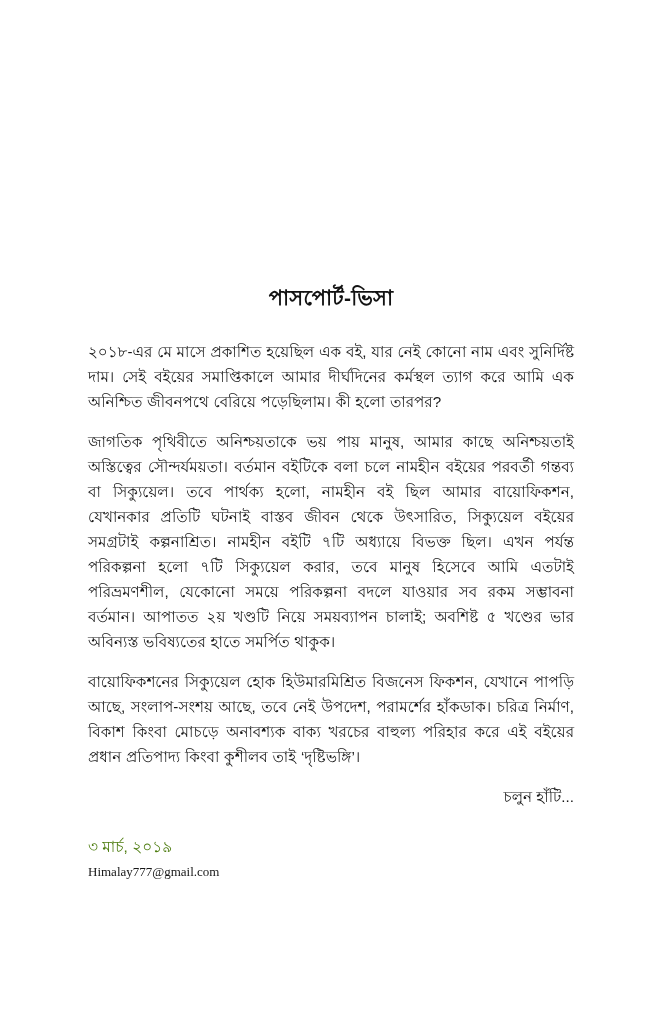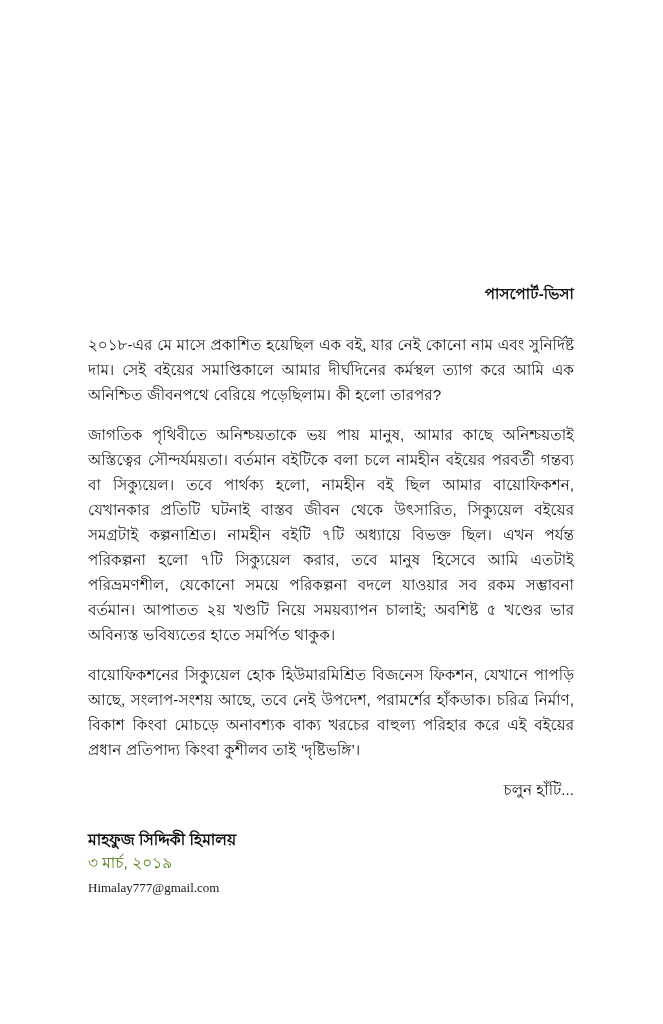--- a/index.html
+++ b/index.html
@@ -21,24 +21,24 @@
 
   .content-block {
     position: absolute;
     left: 88px;
     top: 285px;
     width: 486px;
   }
 
   .doc-title {
     font-family: "Liberation Sans", "DejaVu Sans", sans-serif;
-    font-size: 15px;
+    font-size: 21px;
     font-weight: bold;
     color: #121212;
-    text-align: right;
+    text-align: center;
     letter-spacing: 0.2px;
     margin: 0 0 28px 0;
     line-height: 1.25;
   }
 
   .para {
     font-family: Liberation Sans, sans-serif;
     font-size: 15.2px;
     color: #161616;
     text-align: justify;
@@ -101,20 +101,19 @@
 
     <p class="para">২০১৮-এর মে মাসে প্রকাশিত হয়েছিল এক বই, যার নেই কোনো নাম এবং সুনির্দিষ্ট দাম। সেই বইয়ের সমাপ্তিকালে আমার দীর্ঘদিনের কর্মস্থল ত্যাগ করে আমি এক অনিশ্চিত জীবনপথে বেরিয়ে পড়েছিলাম। কী হলো তারপর?</p>
 
     <p class="para">জাগতিক পৃথিবীতে অনিশ্চয়তাকে ভয় পায় মানুষ, আমার কাছে অনিশ্চয়তাই অস্তিত্বের সৌন্দর্যময়তা। বর্তমান বইটিকে বলা চলে নামহীন বইয়ের পরবর্তী গন্তব্য বা সিক্যুয়েল। তবে পার্থক্য হলো, নামহীন বই ছিল আমার বায়োফিকশন, যেখানকার প্রতিটি ঘটনাই বাস্তব জীবন থেকে উৎসারিত, সিক্যুয়েল বইয়ের সমগ্রটাই কল্পনাশ্রিত। নামহীন বইটি ৭টি অধ্যায়ে বিভক্ত ছিল। এখন পর্যন্ত পরিকল্পনা হলো ৭টি সিক্যুয়েল করার, তবে মানুষ হিসেবে আমি এতটাই পরিভ্রমণশীল, যেকোনো সময়ে পরিকল্পনা বদলে যাওয়ার সব রকম সম্ভাবনা বর্তমান। আপাতত ২য় খণ্ডটি নিয়ে সময়ব্যাপন চালাই; অবশিষ্ট ৫ খণ্ডের ভার অবিন্যস্ত ভবিষ্যতের হাতে সমর্পিত থাকুক।</p>
 
     <p class="para">বায়োফিকশনের সিক্যুয়েল হোক হিউমারমিশ্রিত বিজনেস ফিকশন, যেখানে পাপড়ি আছে, সংলাপ-সংশয় আছে, তবে নেই উপদেশ, পরামর্শের হাঁকডাক। চরিত্র নির্মাণ, বিকাশ কিংবা মোচড়ে অনাবশ্যক বাক্য খরচের বাহুল্য পরিহার করে এই বইয়ের প্রধান প্রতিপাদ্য কিংবা কুশীলব তাই ‘দৃষ্টিভঙ্গি’।</p>
 
     <p class="para-closing">চলুন হাঁটি...</p>
 
     <div class="signature">
-      <p class="sig-name">মাহফুজ সিদ্দিকী হিমালয়</p>
       <p class="sig-date">৩ মার্চ, ২০১৯</p>
       <p class="sig-email">Himalay777@gmail.com</p>
     </div>
 
   </div>
 
 </div>
 
 </body></html>

